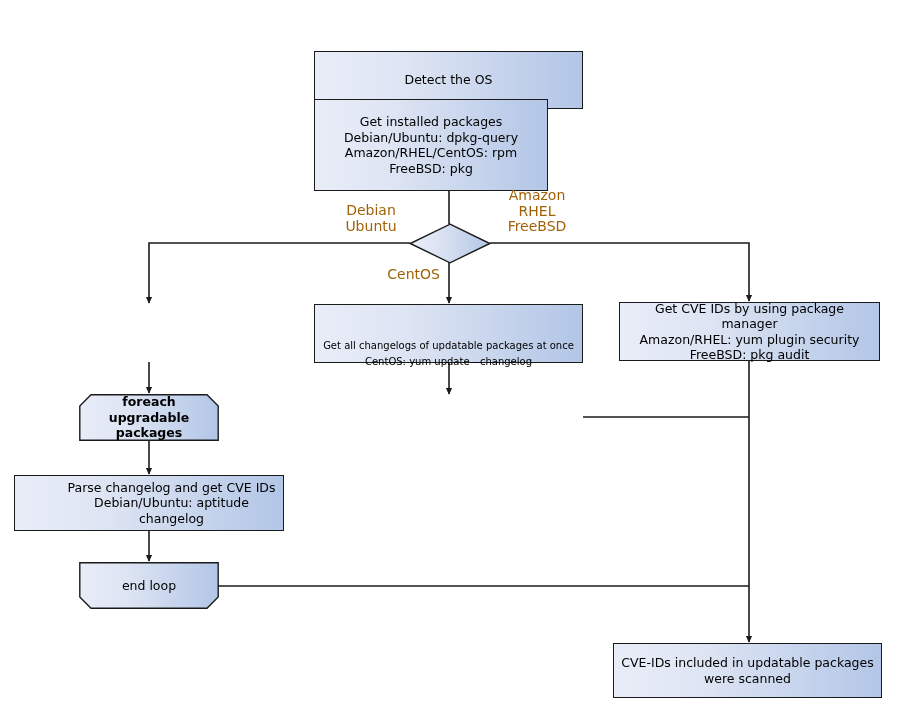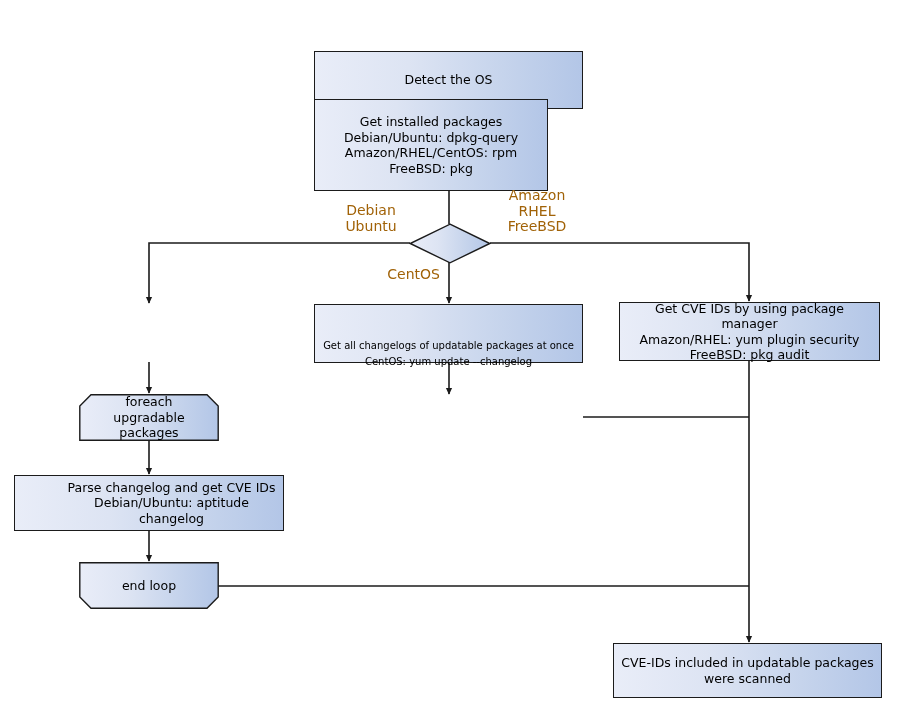--- a/index.html
+++ b/index.html
@@ -41,20 +41,21 @@
   }
   .node .lines {
     padding: 0 6px;
     white-space: pre-line;
   }
   
   .loop-start {
     border: none;
     background: transparent;
     padding: 12px;
+    font-weight: bold;
   }
   .loop-start .shape,
   .loop-end .shape {
     position: absolute;
     left: 0; top: 0; right: 0; bottom: 0;
   }
   .loop-start .lines,
   .loop-end .lines {
     position: relative;
     z-index: 2;

